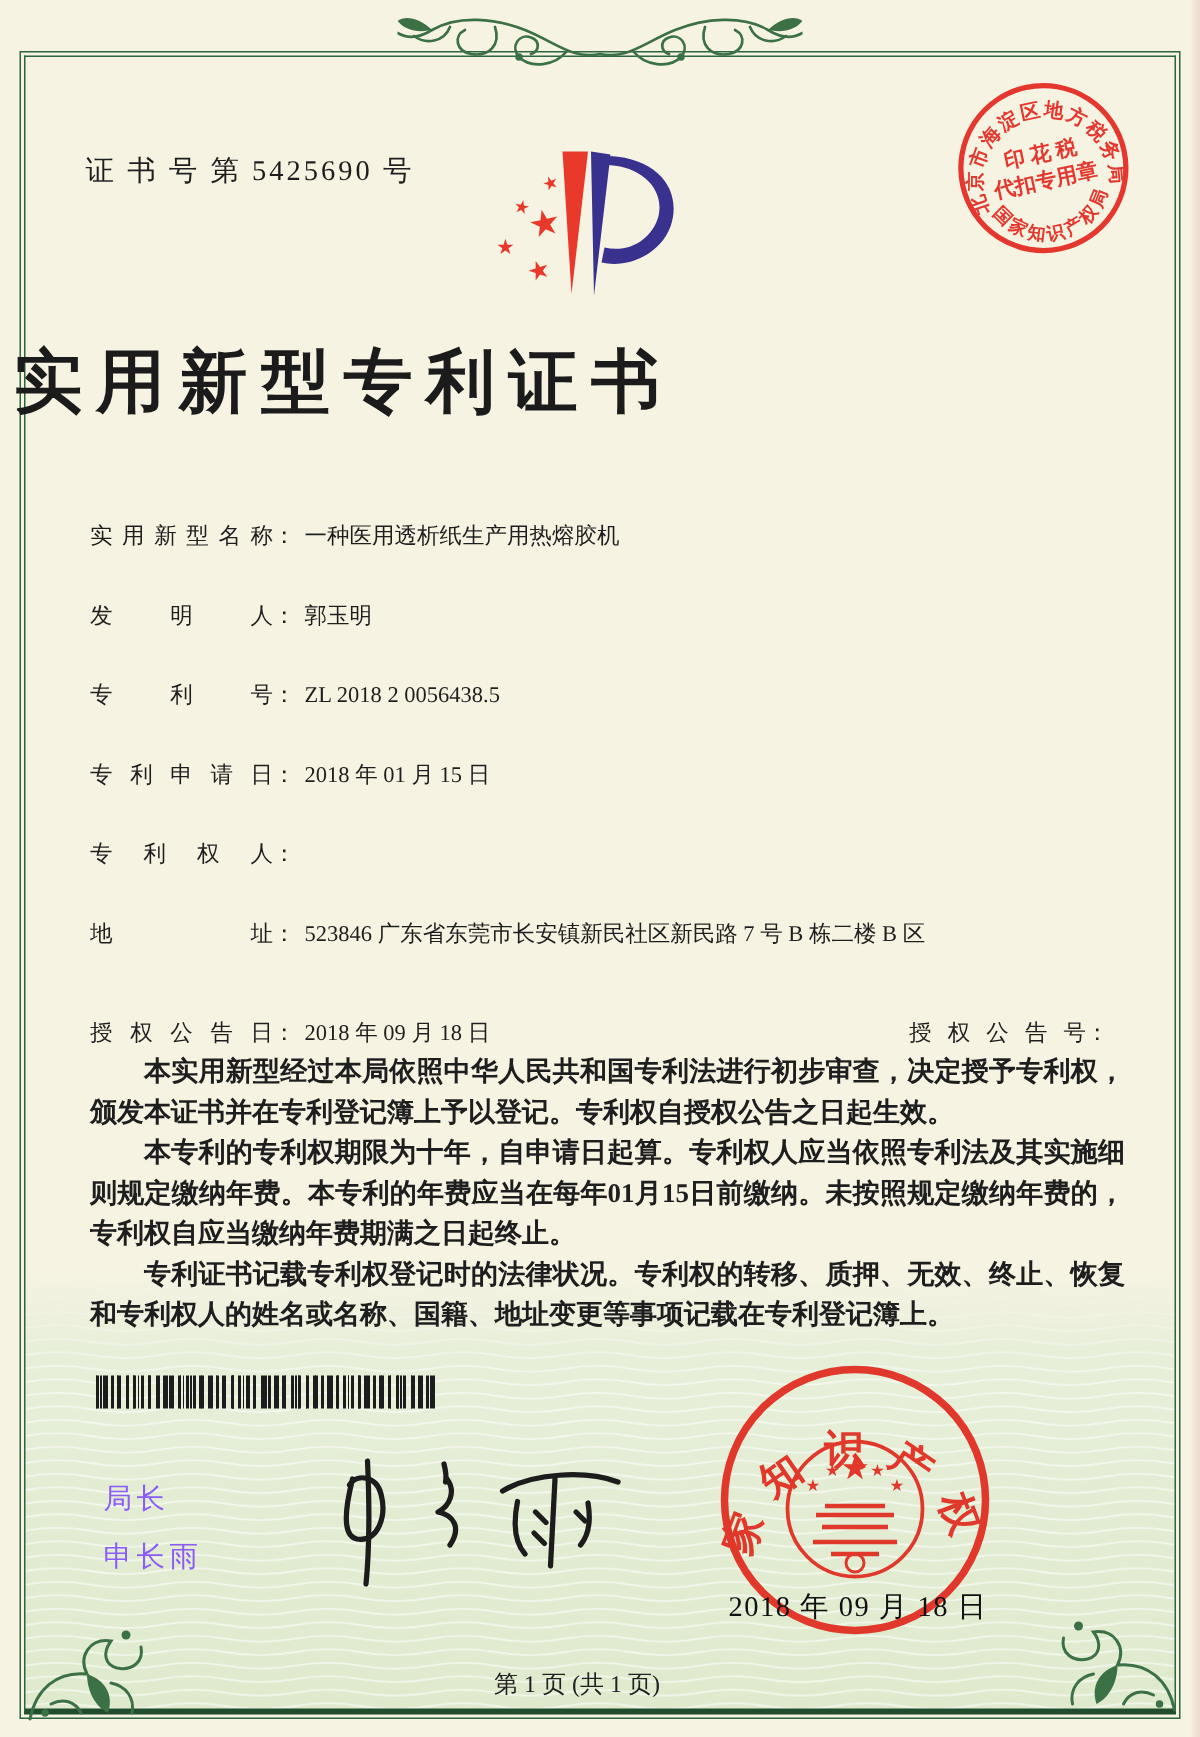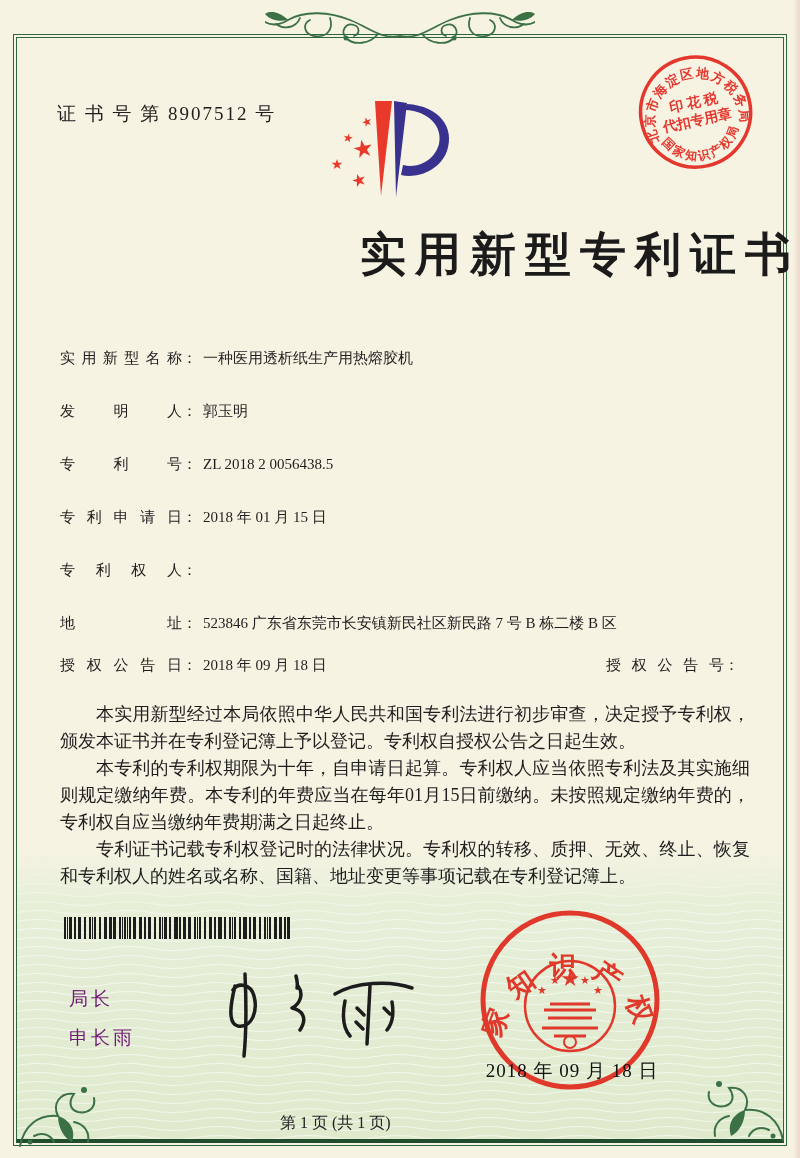--- a/index.html
+++ b/index.html
@@ -20,51 +20,51 @@
   
   .green-zone{position:absolute;left:16px;right:16px;top:845px;bottom:17px;
     background:linear-gradient(180deg,rgba(228,238,214,0) 0%,#e7efd9 18%,#e2ecd2 60%,#dfeacd 100%);}
   .green-waves{position:absolute;left:16px;right:16px;top:845px;bottom:17px;
     -webkit-mask-image:linear-gradient(180deg,transparent,#000 80px);
     mask-image:linear-gradient(180deg,transparent,#000 80px);}
   
   .cert-no{position:absolute;left:57px;top:101px;font-size:19px;letter-spacing:2px;}
   .tax-stamp{position:absolute;left:626px;top:44px;}
   .logo{position:absolute;left:325px;top:96px;}
-  .title{position:absolute;left:0;right:0;top:224px;text-align:right;
+  .title{position:absolute;left:0;right:0;top:224px;text-align:left;
     font-size:46px;font-weight:600;letter-spacing:9px;text-indent:9px;color:#1b1b1b;}
   
   .fields{position:absolute;left:60px;right:55px;top:343px;font-size:15px;}
   .frow{display:flex;line-height:30px;margin-bottom:23px;}
   .frow.addr{margin-bottom:4px;}
   .flabel{display:inline-block;width:122px;text-align:justify;text-align-last:justify;flex:0 0 122px;}
   .fcolon{flex:0 0 auto;margin-right:6px;}
   .fvalue{flex:1 1 auto;}
-  .grant-row{display:flex;line-height:30px;margin-top:12px;}
+  .grant-row{display:flex;line-height:30px;margin-top:36px;}
   .grant-right{margin-left:auto;display:flex;align-items:center;}
   .grant-right .flabel{width:118px;flex-basis:118px;}
   
   .body-text{position:absolute;left:60px;width:690px;top:701px;
-    font-size:18px;line-height:27px;text-align:justify;}
+    font-size:18px;line-height:27px;text-align:justify;font-weight:bold;}
   .body-text p{margin:0;text-indent:2em;}
   
   .barcode{position:absolute;left:64px;top:917px;width:226px;height:22px;
     background:
       repeating-linear-gradient(90deg,#1c1c1c 0 2px,transparent 2px 5px),
       repeating-linear-gradient(90deg,#1c1c1c 0 1px,transparent 1px 7px),
       repeating-linear-gradient(90deg,transparent 0 3px,#1c1c1c 3px 4px,transparent 4px 11px);}
   .officer{position:absolute;left:69px;top:986px;
     font-family:"Liberation Sans","DejaVu Sans",sans-serif;font-size:19px;
-    letter-spacing:3px;color:#701a75;}
+    letter-spacing:3px;color:#8b5cf6;}
   .officer div{margin-bottom:13px;}
   .signature{position:absolute;left:200px;top:956px;}
   .bottom-seal{position:absolute;left:478px;top:908px;}
   .seal-date{position:absolute;left:482px;top:1058px;width:180px;text-align:center;
     font-size:19px;letter-spacing:1px;color:#111;}
-  .footer{position:absolute;left:280px;top:1113px;width:160px;text-align:left;
+  .footer{position:absolute;left:280px;top:1113px;width:160px;text-align:right;
     font-size:16px;color:#222;}
   
   .orn-top{position:absolute;left:265px;top:6px;}
   .orn-bl{position:absolute;left:14px;top:1076px;}
   .orn-br{position:absolute;left:694px;top:1070px;}
   svg{display:block;}
 </style>
 </head>
 <body>
 
@@ -119,21 +119,21 @@
   <g transform="translate(95,0) scale(-1,1)" stroke="#3c7146" stroke-width="2" fill="none" stroke-linecap="round">
     <path d="M6,70 C10,50 24,38 44,40 C38,28 46,16 60,18 C54,26 56,34 64,36 C74,38 82,32 80,22"></path>
     <path d="M44,40 C56,44 62,54 58,66 C50,62 44,52 44,40 Z" fill="#3c7146" stroke="none"></path>
     <path d="M20,60 C28,56 36,58 40,66"></path>
     <path d="M60,46 C70,48 76,56 74,66"></path>
     <circle cx="70" cy="14" r="3" fill="#3c7146" stroke="none"></circle>
     <circle cx="16" cy="66" r="2.5" fill="#3c7146" stroke="none"></circle>
   </g>
 </svg>
 
-<div class="cert-no">证 书 号 第 8907512 号</div>
+<div class="cert-no">证 书 号 第 5425690 号</div>
 
 <svg class="tax-stamp" width="140" height="140" viewBox="0 0 140 140">
   <g transform="rotate(-12 70 70)" fill="#e4372e">
     <circle cx="70" cy="68" r="55" fill="none" stroke="#e4372e" stroke-width="3.5"></circle>
     <defs>
       <path id="taxTop" d="M 28,86 A 43,43 0 1 1 112,86"></path>
       <path id="taxBot" d="M 31,91 A 43,43 0 0 0 109,91"></path>
     </defs>
     <text font-size="13" letter-spacing="1.5" font-family="Liberation Serif, DejaVu Serif, serif" font-weight="bold">
       <textPath href="#taxTop" startOffset="50%" text-anchor="middle">北京市海淀区地方税务局</textPath>

